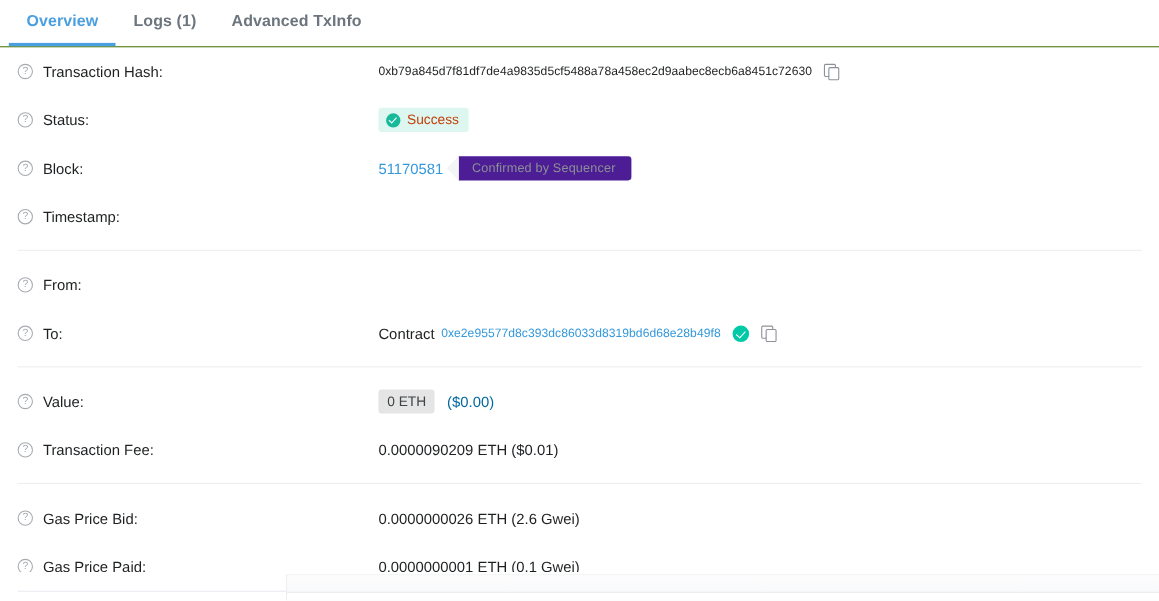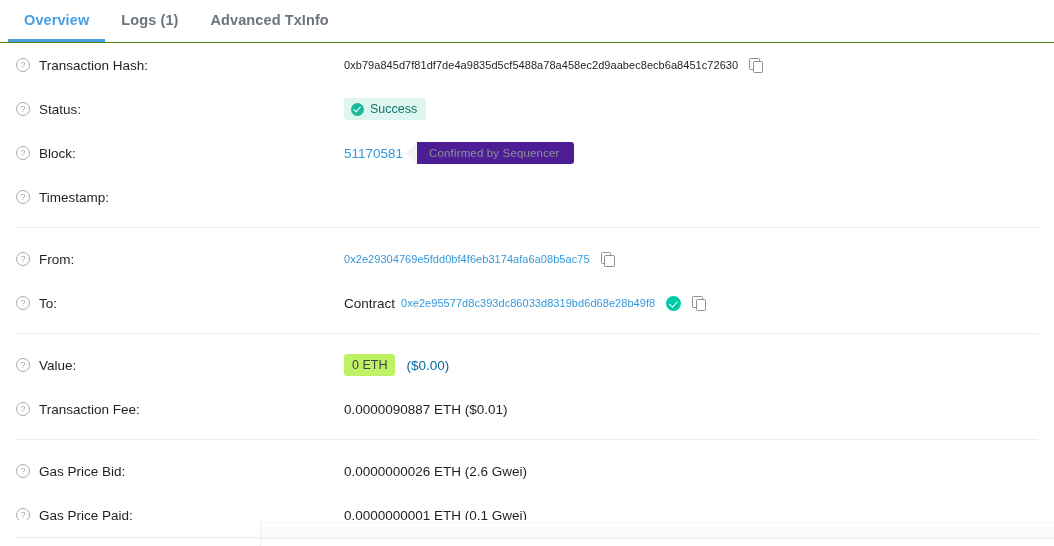--- a/index.html
+++ b/index.html
@@ -150,21 +150,21 @@
     left: 4.3px; top: 5px;
     width: 3.4px; height: 1.2px;
     background: #55595e;
   }
 
   
   .status-badge {
     display: inline-flex;
     align-items: center;
     background: #ddf6f0;
-    color: #0f766e;
+    color: #c2410c;
     border-radius: 3px;
     padding: 4px 9px 4px 7px;
     font-size: 12.5px;
   }
   .check-circle {
     width: 13px;
     height: 13px;
     flex: 0 0 13px;
     border-radius: 50%;
     background: #18b99b;
@@ -229,21 +229,21 @@
     left: 4.4px; top: 3px;
     width: 3.6px; height: 7px;
     border: solid #ffffff;
     border-width: 0 1.7px 1.7px 0;
     transform: rotate(42deg);
   }
 
   
   .value-pill {
     display: inline-block;
-    background: #bef264;
+    background: #e5e5e5;
     color: #3e4347;
     border-radius: 3px;
     padding: 4px 8px;
     font-size: 12.5px;
   }
   .value-usd {
     margin-left: 11px;
     color: #0369a1;
     font-size: 13.5px;
   }
@@ -346,24 +346,20 @@
     </div>
   </div>
 
   <div class="divider"></div>
 
   <div class="row tall">
     <div class="label-cell">
       <span class="help-icon">?</span>
       <span>From:</span>
     </div>
-    <div class="value-cell">
-      <a class="link addr">0x2e29304769e5fdd0bf4f6eb3174afa6a08b5ac75</a>
-      <span class="copy-icon"></span>
-    </div>
   </div>
 
   <div class="row tall">
     <div class="label-cell">
       <span class="help-icon">?</span>
       <span>To:</span>
     </div>
     <div class="value-cell">
       <span class="contract-word">Contract</span>
       <a class="link addr">0xe2e95577d8c393dc86033d8319bd6d68e28b49f8</a>
@@ -384,21 +380,21 @@
       <span class="value-usd">($0.00)</span>
     </div>
   </div>
 
   <div class="row tall">
     <div class="label-cell">
       <span class="help-icon">?</span>
       <span>Transaction Fee:</span>
     </div>
     <div class="value-cell">
-      <span class="plain">0.0000090887 ETH ($0.01)</span>
+      <span class="plain">0.0000090209 ETH ($0.01)</span>
     </div>
   </div>
 
   <div class="divider"></div>
 
   <div class="row tall">
     <div class="label-cell">
       <span class="help-icon">?</span>
       <span>Gas Price Bid:</span>
     </div>

